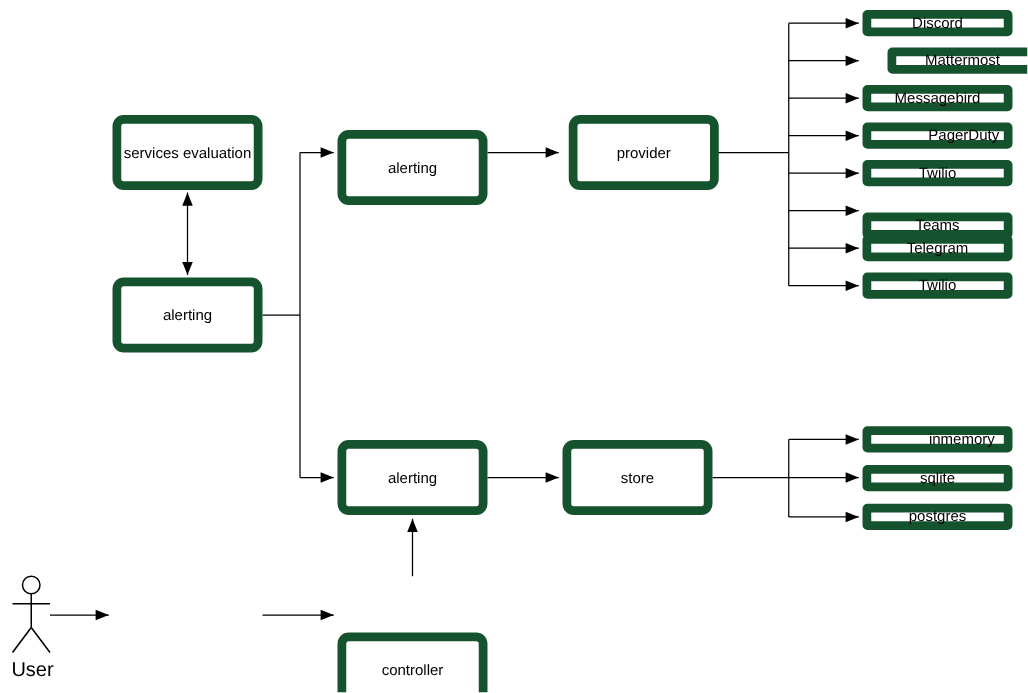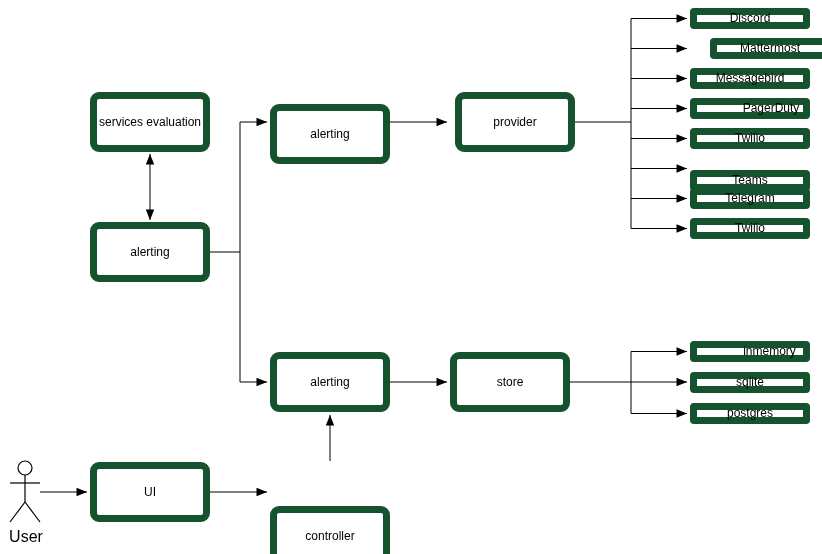--- a/index.html
+++ b/index.html
@@ -106,21 +106,20 @@
       <path d="M25,502 L40,522"></path>
     </g>
   </svg>
 
   <div class="node big" style="left:90px;  top:92px;">services evaluation</div>
   <div class="node big" style="left:90px;  top:222px;">alerting</div>
   <div class="node big" style="left:270px; top:104px;">alerting</div>
   <div class="node big" style="left:455px; top:92px;">provider</div>
   <div class="node big" style="left:270px; top:352px;">alerting</div>
   <div class="node big" style="left:450px; top:352px;">store</div>
-  <div class="node big" style="left:90px;  top:462px;">UI</div>
   <div class="node big" style="left:270px; top:462px;margin-top:44px;">controller</div>
 
   <div class="node leaf" style="left:690px; top:8px;">Discord</div>
   <div class="node leaf" style="left:690px; top:38px;margin-left:20px;">Mattermost</div>
   <div class="node leaf" style="left:690px; top:68px;">Messagebird</div>
   <div class="node leaf" style="left:690px; top:98px;padding-left:42px;">PagerDuty</div>
   <div class="node leaf" style="left:690px; top:128px;">Twilio</div>
   <div class="node leaf" style="left:690px; top:158px;margin-top:12px;">Teams</div>
   <div class="node leaf" style="left:690px; top:188px;">Telegram</div>
   <div class="node leaf" style="left:690px; top:218px;">Twilio</div>

